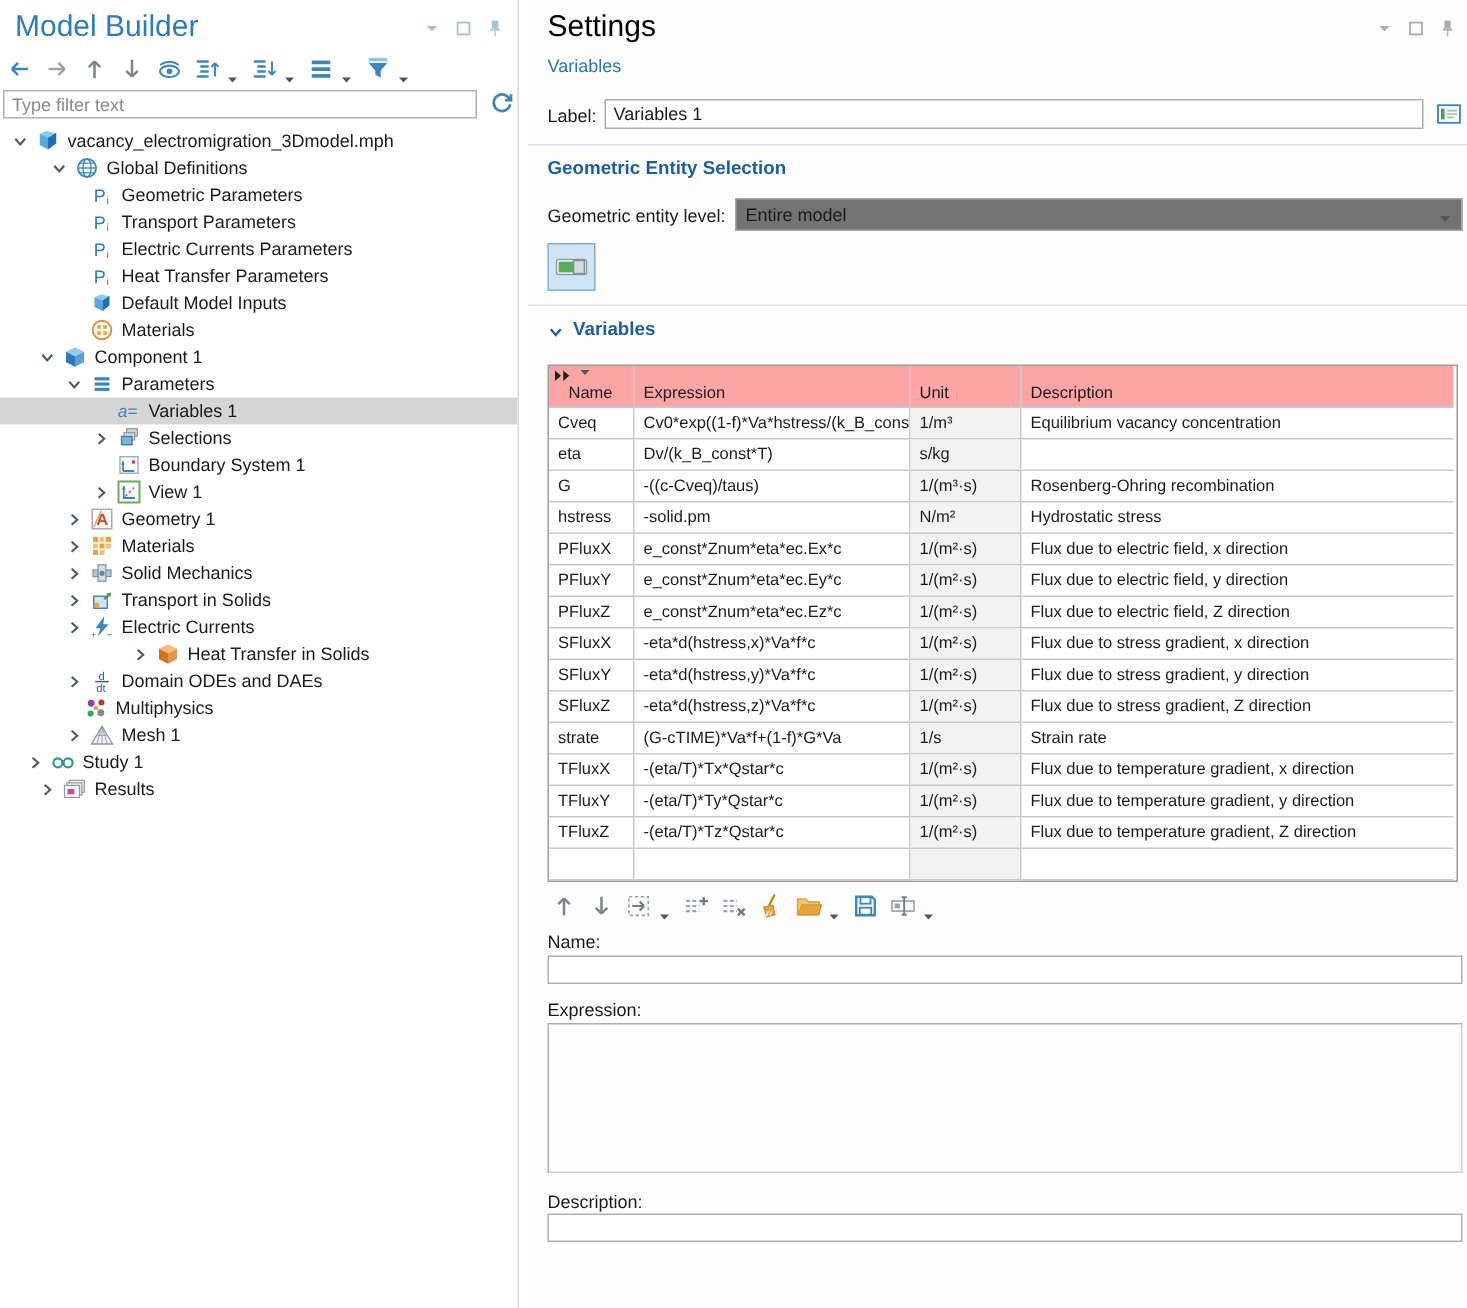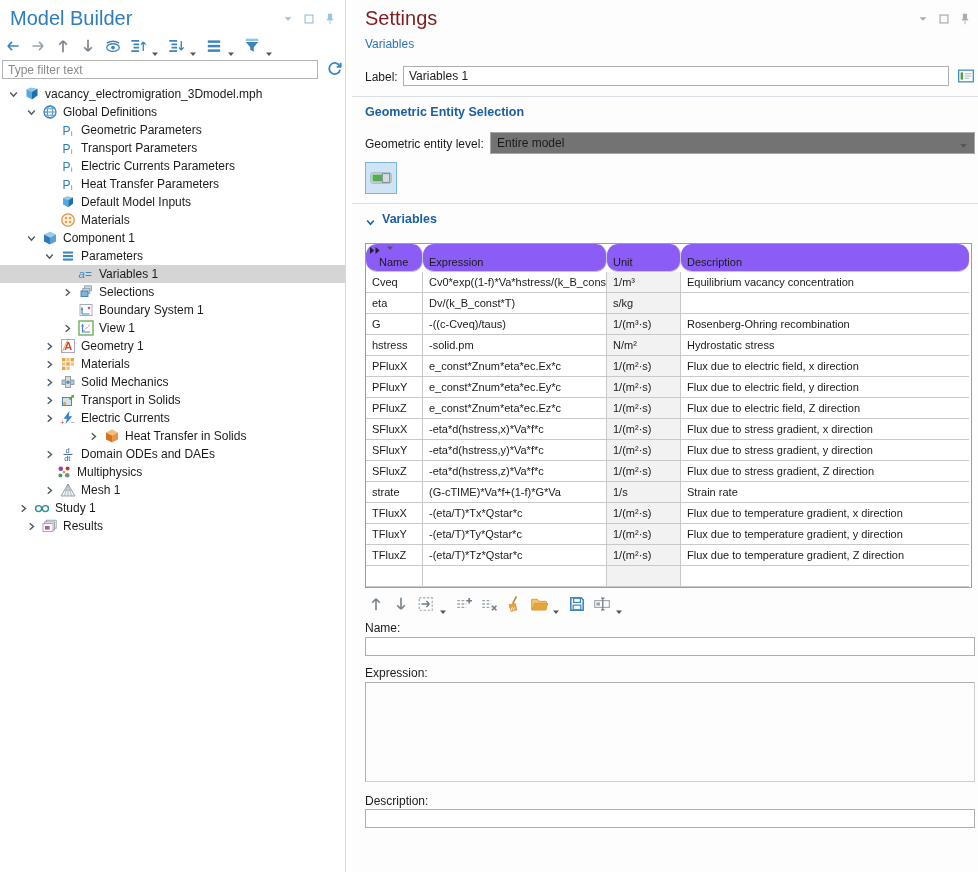--- a/index.html
+++ b/index.html
@@ -30,41 +30,41 @@
   .ticon{width:16px;height:16px;flex:0 0 16px;margin-right:5px;display:inline-flex;}
   .ticon svg{width:16px;height:16px;}
   .tlabel{overflow:hidden;}
 
   
   #split{position:absolute;left:345px;top:0;width:7px;height:872px;background:#fff;border-left:1px solid #d9d9d9;}
 
   
   #st{position:absolute;left:352px;top:0;width:626px;height:872px;background:#fdfdfe;}
   #st .wctrl{right:6px;}
-  .stitle{position:absolute;left:13px;top:7px;font-size:20px;color:#7f1d1d;}
+  .stitle{position:absolute;left:13px;top:7px;font-size:20px;color:#000000;}
   .crumb{position:absolute;left:13px;top:37px;font-size:12px;color:#2b74b4;}
   .flabel{font-size:12px;color:#1b1b1b;}
   .sep{position:absolute;left:0;width:626px;height:0;border-top:1px solid #dbe0e6;}
   .sect{font-size:12.5px;font-weight:bold;color:#1b5fa2;}
   .tinput{box-sizing:border-box;border:1px solid #aeaeae;background:#fff;
           font-family:"Liberation Sans",sans-serif;font-size:12px;padding:0 5px;color:#1b1b1b;outline:none;}
   .selectbox{box-sizing:border-box;border:1px solid #a7a7a7;background:#737373;display:flex;align-items:center;
              font-size:12px;padding:0 6px;cursor:default;}
   .selectbox .sval{flex:1;}
   .togglebtn{position:absolute;width:30px;height:30px;background:#cfe5f5;border:1px solid #7fb2d9;
              display:flex;align-items:center;justify-content:center;}
   .togglebtn svg{width:24px;height:24px;}
 
   
   #vtable{position:absolute;left:13px;top:243px;width:605px;border:1px solid #9d9d9d;background:#fff;}
   .trowt{display:flex;}
   .vcell{box-sizing:border-box;font-size:11px;padding:0 6px;border-right:1px solid #c9c9c9;
          border-bottom:1px solid #c9c9c9;white-space:nowrap;overflow:hidden;display:flex;align-items:center;height:21px;}
   .vcell:last-child{border-right:none;}
-  .hcell{background:#8b5cf6;height:28px;align-items:flex-end;padding-bottom:3px;border-radius:11px;}
+  .hcell{background:#fca5a5;height:28px;align-items:flex-end;padding-bottom:3px;}
   .ucell{background:#f2f2f2;}
   .sorticons{position:absolute;left:3px;top:2px;display:flex;align-items:flex-start;}
   .sorticons svg{display:block;}
 
   .ttoolbar{position:absolute;left:15px;top:594px;height:20px;display:flex;align-items:center;}
   .fldlabel{position:absolute;left:13px;font-size:12px;}
   .exparea{position:absolute;left:13px;box-sizing:border-box;border:1px solid #b0b0b0;background:#fdfdfe;
            border-bottom-color:#cfcfcf;border-right-color:#cfcfcf;resize:none;outline:none;
            font-family:"Liberation Sans",sans-serif;font-size:12px;}
 </style>
@@ -156,21 +156,21 @@
           </span>
           <span class="ticon">
             <svg viewBox="0 0 16 16">
               <path d="M2.5 3.2 L7 1.4 L12.5 2.6 L8 5.8 Z" fill="#8cc6e8"></path>
               <path d="M2.5 3.2 L8 5.8 L8 13.6 L2.5 10.6 Z" fill="#57a8dd"></path>
               <path d="M13.5 2.4 L8 5.8 L8 13.6 L13.5 9.6 Z" fill="#1c72b0"></path>
             </svg>
           </span>
           <span class="tlabel">vacancy_electromigration_3Dmodel.mph</span>
         </div>
-        <div class="trow" style="padding-left: 26px;">
+        <div class="trow" style="padding-left: 26px; margin-left: 8px;">
           <span class="chev">
             <svg viewBox="0 0 10 10">
               <path d="M2 3.2 L5 6.6 L8 3.2" fill="none" stroke="#4a5a66" stroke-width="1.3"></path>
             </svg>
           </span>
           <span class="ticon">
             <svg viewBox="0 0 16 16">
               <circle cx="8" cy="8" r="6" fill="none" stroke="#3c86c0" stroke-width="1.3"></circle>
               <ellipse cx="8" cy="8" rx="2.7" ry="6" fill="none" stroke="#3c86c0" stroke-width="0.9"></ellipse>
               <line x1="2" y1="8" x2="14" y2="8" stroke="#3c86c0" stroke-width="0.9"></line>

